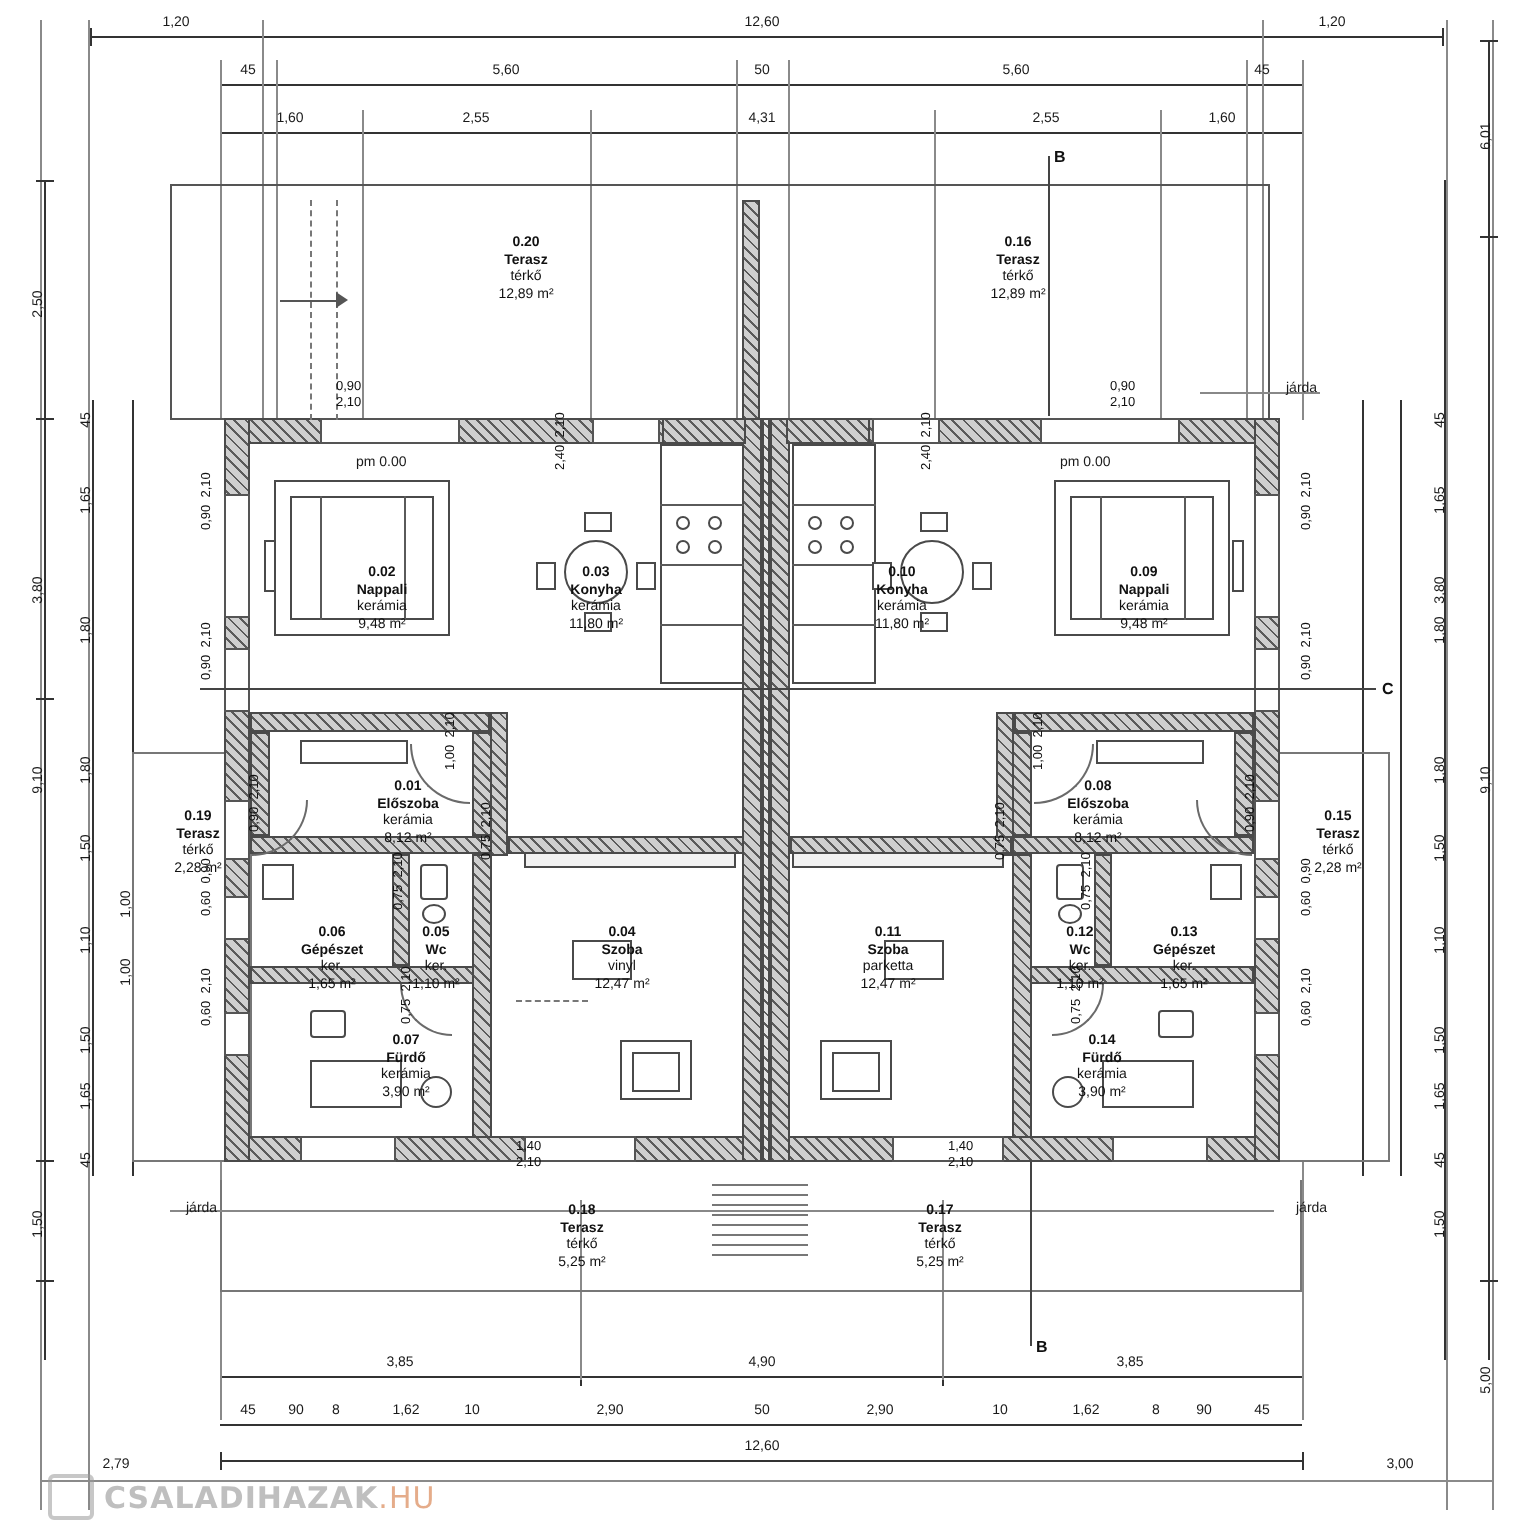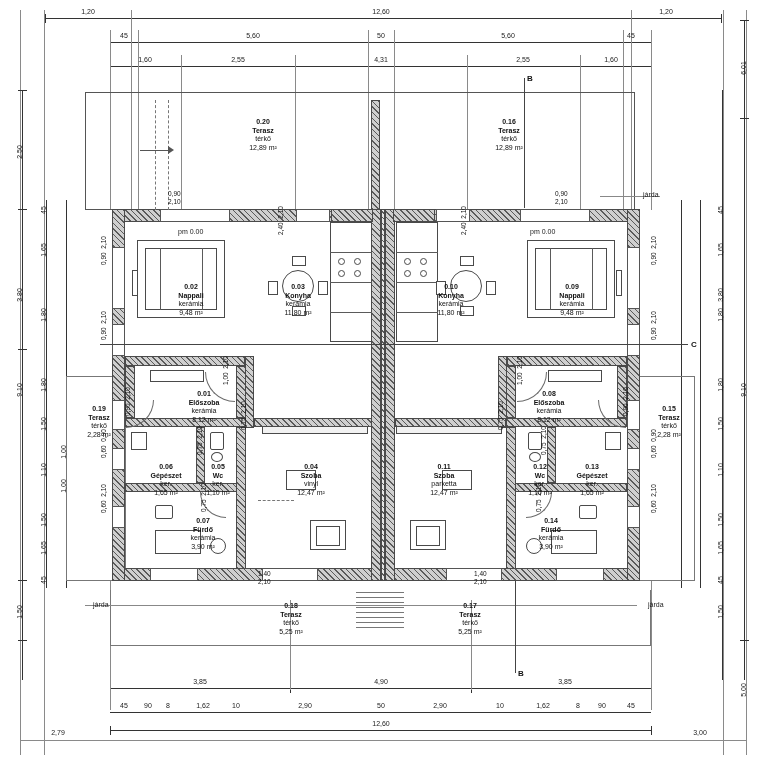--- a/index.html
+++ b/index.html
@@ -544,14 +544,18 @@
       <div class="txt" style="left: 717px; top: 295px; transform: rotate(-90deg) translateX(-50%); transform-origin: left top;">3,80</div>
       <div class="txt" style="left: 717px; top: 385px; transform: rotate(-90deg) translateX(-50%); transform-origin: left top;">1,80</div>
       <div class="txt" style="left: 717px; top: 424px; transform: rotate(-90deg) translateX(-50%); transform-origin: left top;">1,50</div>
       <div class="txt" style="left: 717px; top: 470px; transform: rotate(-90deg) translateX(-50%); transform-origin: left top;">1,10</div>
       <div class="txt" style="left: 717px; top: 520px; transform: rotate(-90deg) translateX(-50%); transform-origin: left top;">1,50</div>
       <div class="txt" style="left: 717px; top: 548px; transform: rotate(-90deg) translateX(-50%); transform-origin: left top;">1,65</div>
       <div class="txt" style="left: 717px; top: 580px; transform: rotate(-90deg) translateX(-50%); transform-origin: left top;">45</div>
       <div class="txt" style="left: 717px; top: 612px; transform: rotate(-90deg) translateX(-50%); transform-origin: left top;">1,50</div>
     </div>
 
+  <div class="watermark">
+    <div class="wm-box"></div>
+    <div class="wm-txt"><b>CSALADIHAZAK</b><span class="wm-hu">.HU</span></div>
+  </div>
 
 </div>
 
 </body></html>

